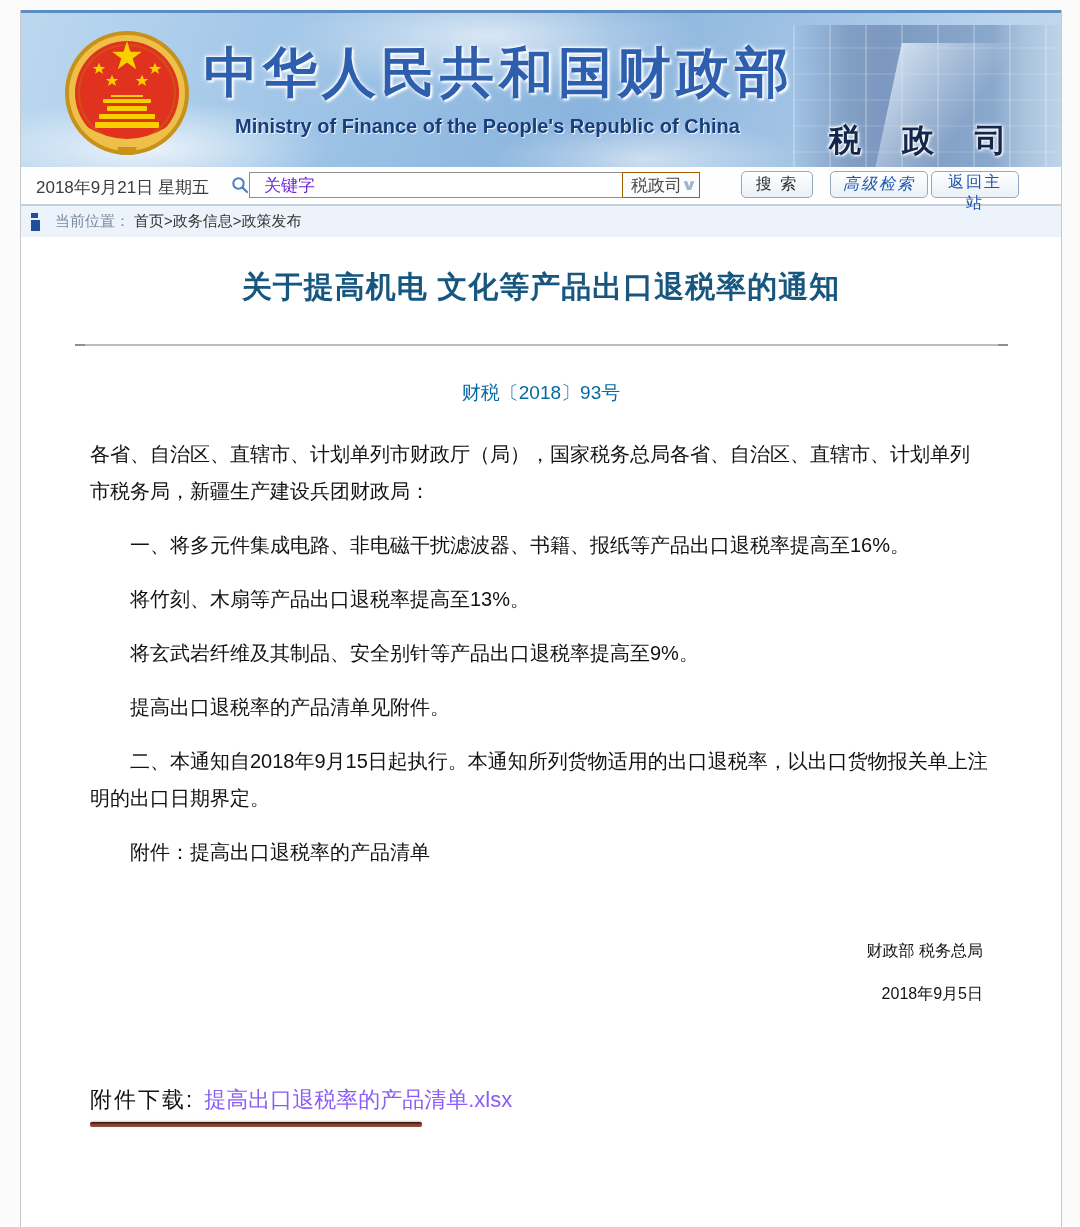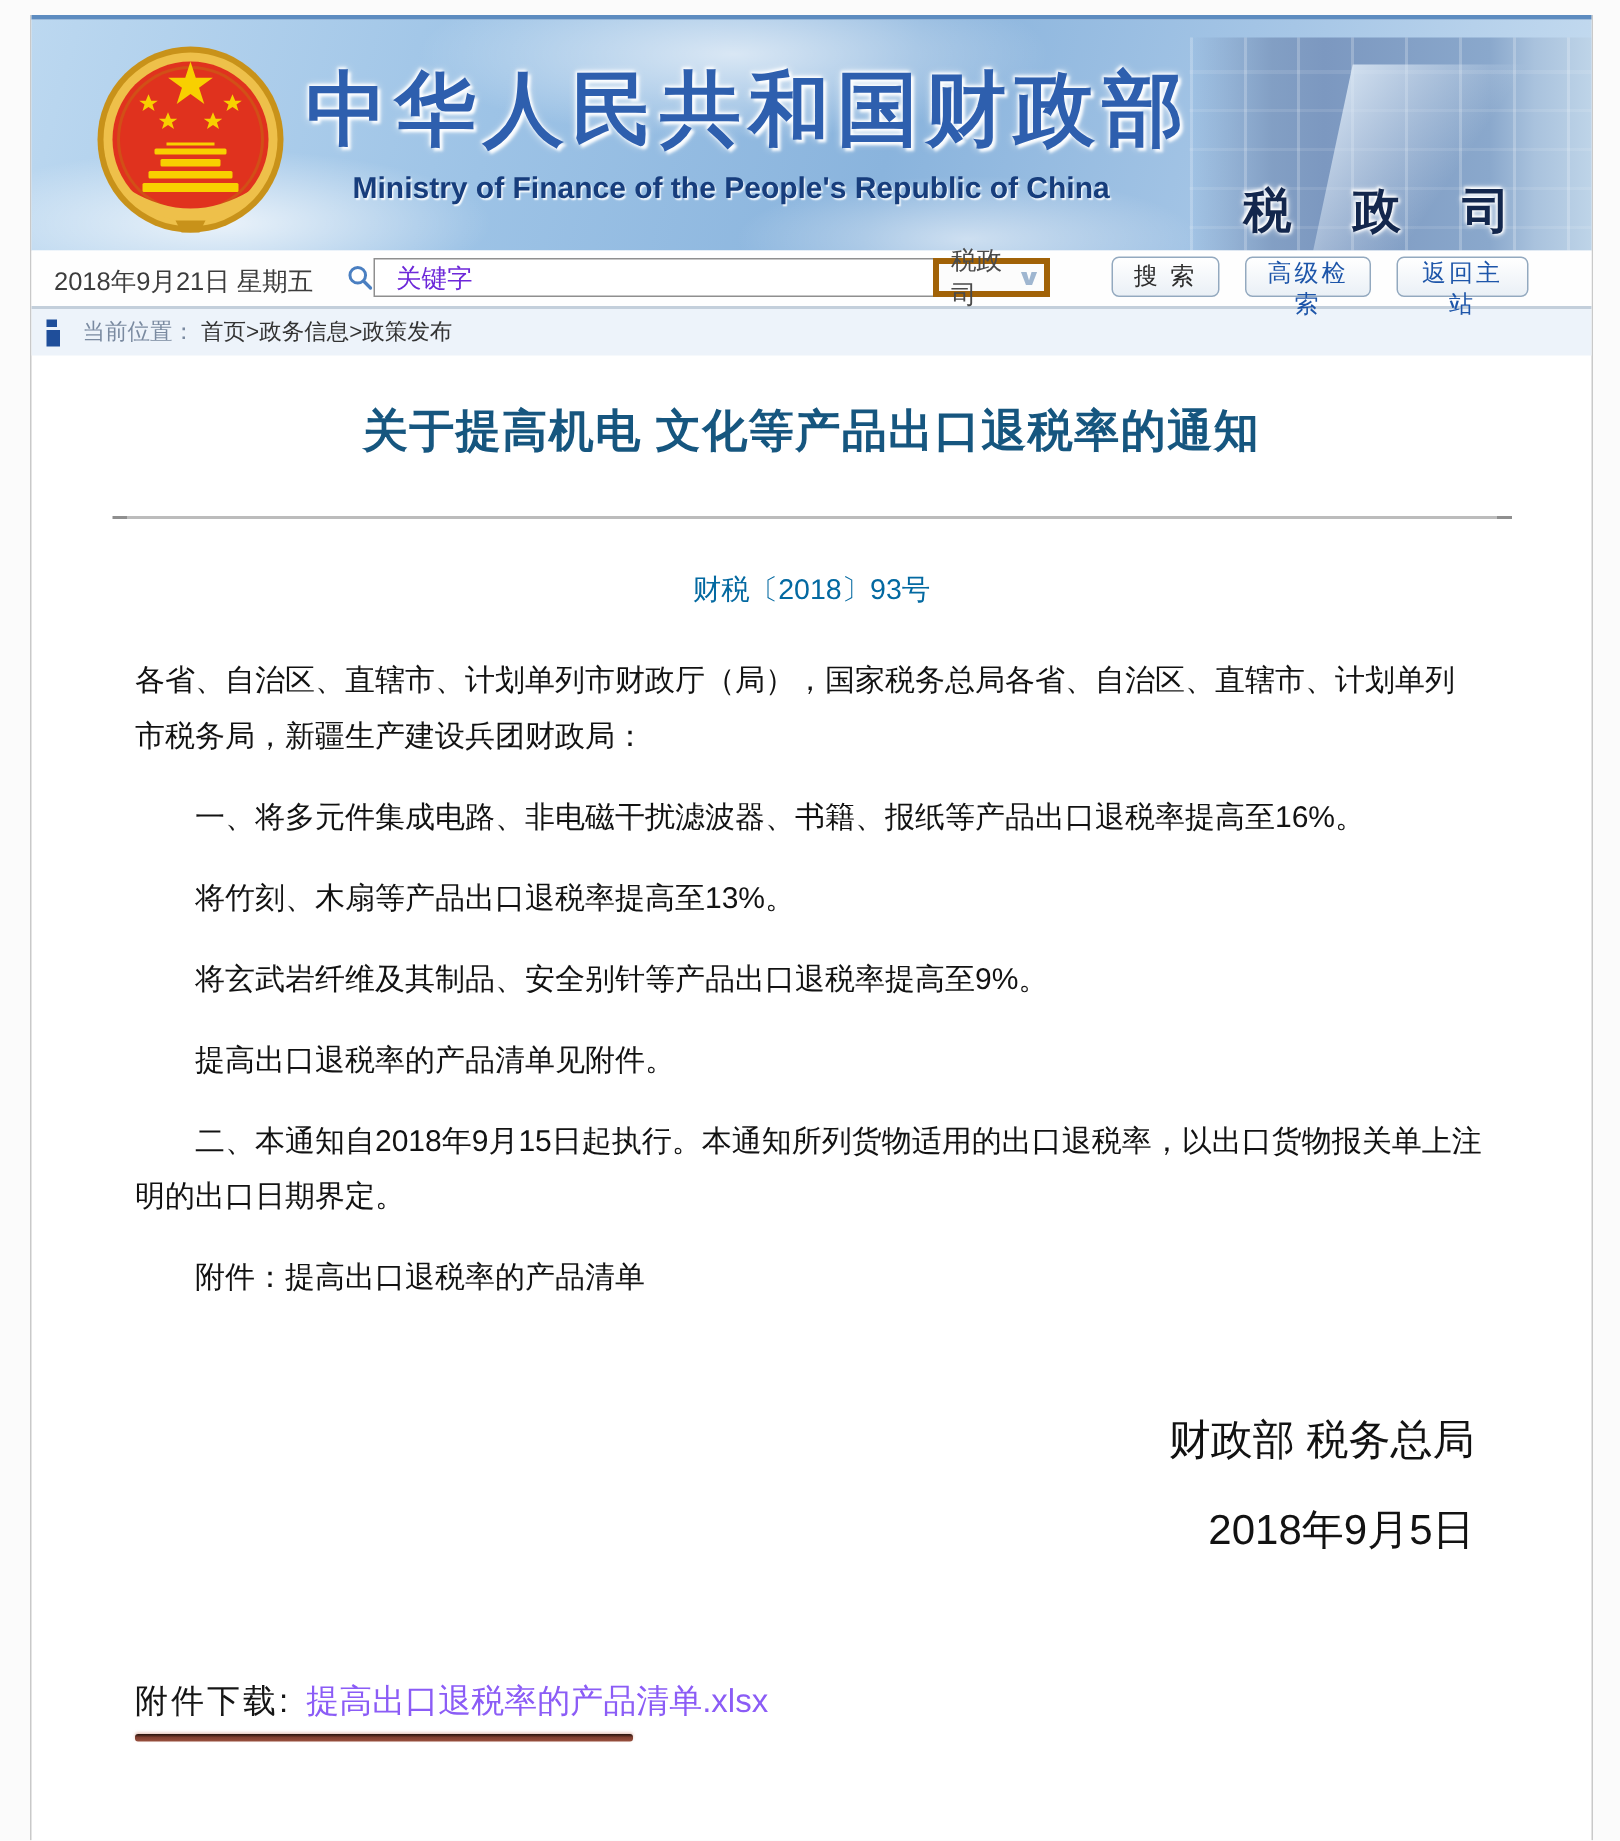--- a/index.html
+++ b/index.html
@@ -64,35 +64,35 @@
   }
   .sr-date{position:absolute;left:15px;top:9px;font-size:17px;color:#3c3c3c;}
   .sr-mag{position:absolute;left:210px;top:9px;width:18px;height:18px;}
   .sr-input{
     position:absolute;left:228px;top:5px;width:364px;height:24px;
     border:1px solid #8f8f8f;font-size:17px;color:#6d28d9;padding:0 14px;
     font-family:inherit;background:#fff;outline:none;
   }
   .sr-select{
     position:absolute;left:601px;top:5px;width:78px;height:26px;
-    border:4px solid #a16207;background:#fcfcfc;box-sizing:border-box;
+    border:1px solid #a16207;background:#fcfcfc;box-sizing:border-box;
     display:flex;align-items:center;justify-content:space-between;
     padding:0 4px 0 8px;cursor:pointer;
   }
   .sr-select .val{font-size:17px;color:#4a4a4a;}
   .sr-select .chev{font-size:15px;color:#9fb6d0;font-weight:bold;transform:scaleX(1.4);}
   .sr-btn{
     position:absolute;top:4px;height:27px;box-sizing:border-box;
     border:1px solid #93a9bf;border-radius:5px;
     background:linear-gradient(#ffffff,#eaf0f6);
     font-size:16px;letter-spacing:2px;cursor:pointer;
     font-family:inherit;padding:0 12px;
   }
   .sr-btn.search{left:720px;width:72px;color:#2b2b2b;}
-  .sr-btn.adv{left:809px;width:84px;color:#1d55a9;}
+  .sr-btn.adv{left:809px;width:98px;color:#1d55a9;font-style:italic;}
   .sr-btn.home{left:910px;width:88px;color:#1d55a9;}
 
   
   .breadcrumb{
     height:31px;background:#edf3fa;
     display:flex;align-items:center;gap:0;
   }
   .bc-icon{margin-left:10px;width:9px;display:flex;flex-direction:column;gap:2px;}
   .bc-icon .b1{width:7px;height:5px;background:#1f4e9a;}
   .bc-icon .b2{width:9px;height:11px;background:#1f4e9a;}
@@ -106,21 +106,21 @@
     font-size:30px;font-weight:bold;color:#16567f;letter-spacing:1px;
   }
   .doc-hr{
     width:933px;height:2px;border:none;margin:36px auto 0;
     background:linear-gradient(90deg,#8f8f8f 0 10px,#bcbcbc 10px calc(100% - 10px),#8f8f8f calc(100% - 10px) 100%);
   }
   .doc-num{margin-top:34px;text-align:center;font-size:19px;color:#0369a1;}
   .doc-body{margin:30px 72px 0 69px;font-size:20px;line-height:37px;color:#121212;}
   .doc-body p{margin:0 0 17px 0;}
   .doc-body p.indent{text-indent:2em;}
-  .sig-block{margin-top:70px;text-align:right;padding-right:78px;font-size:28px;color:#121212;}
+  .sig-block{margin-top:70px;text-align:right;padding-right:78px;font-size:16px;color:#121212;}
   .sig-date{margin-top:22px;}
   .attach{margin:80px 0 0 69px;text-align:right;}
   .attach-row{display:flex;align-items:baseline;}
   .attach-label{font-size:22px;color:#151515;letter-spacing:2px;}
   .attach-file{margin-left:10px;font-size:22px;color:#8b5cf6;cursor:pointer;}
   .attach-line{
     width:332px;height:5px;margin-top:7px;border-radius:2px;
     background:linear-gradient(#23100a,#7e3d2e 45%,#99503e);
     box-shadow:0 -1px 2px rgba(210,140,120,.5);
   }

